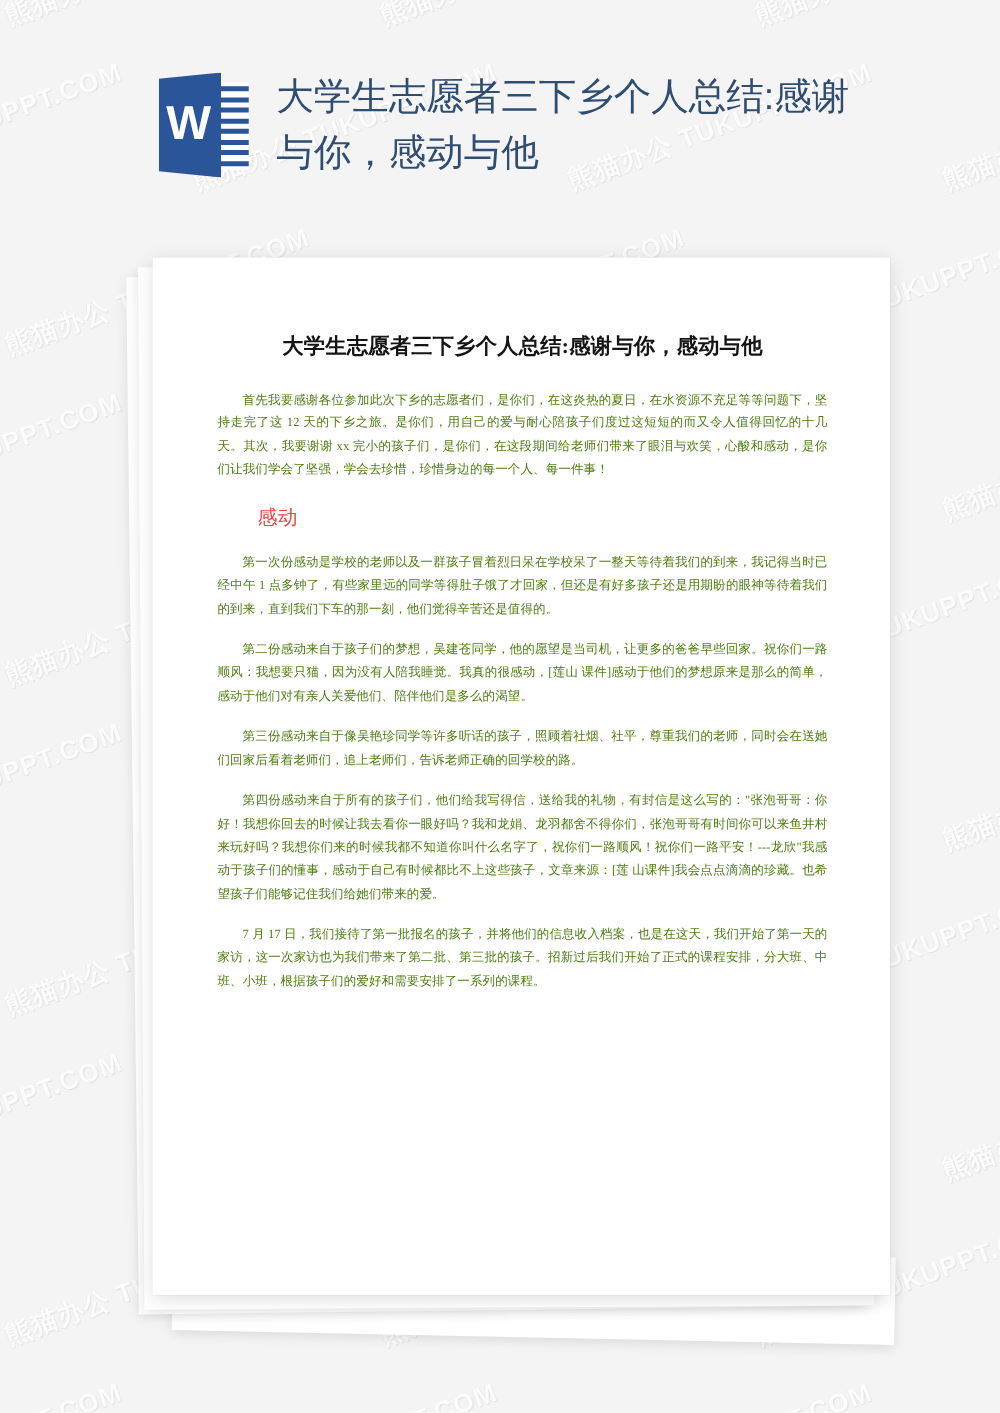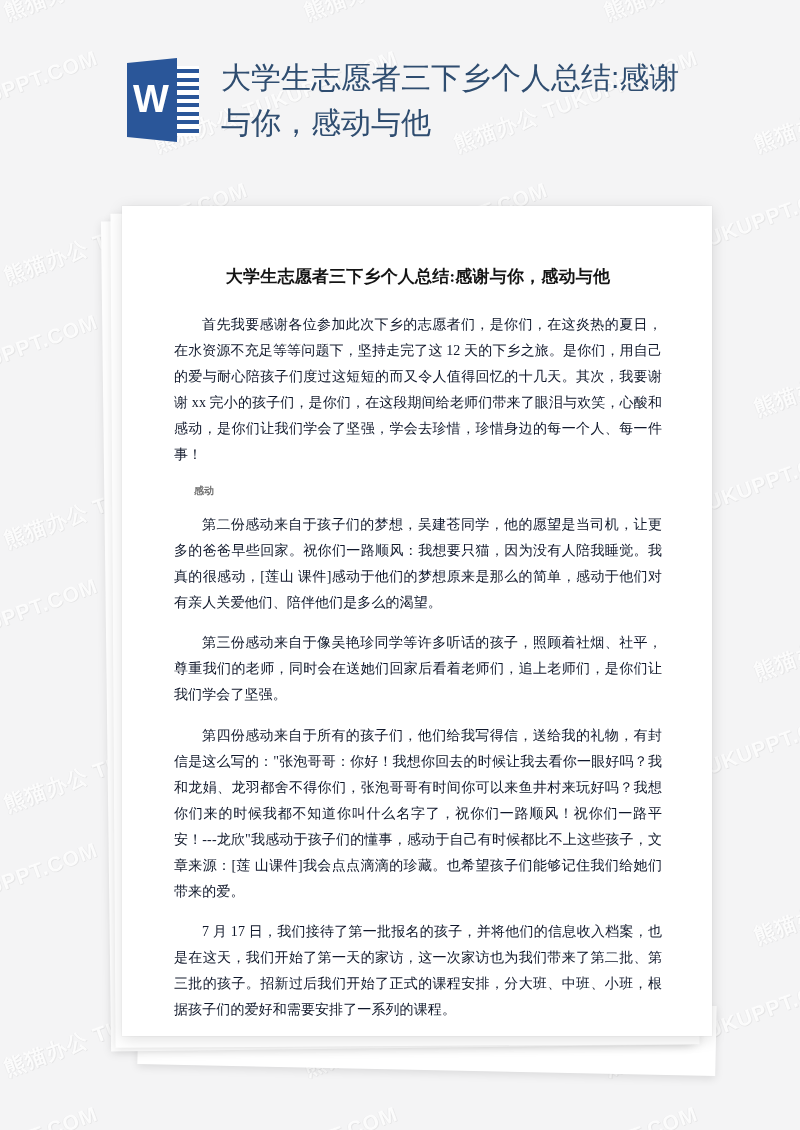--- a/index.html
+++ b/index.html
@@ -172,36 +172,36 @@
     text-align: center;
     font-family: "Liberation Serif", "DejaVu Serif", serif;
     font-weight: 700;
     font-size: 17px;
     line-height: 1.5;
     color: #141414;
     margin: 0 0 22px 0;
     letter-spacing: 0.2px;
   }
   .para {
-    font-size: 14px;
+    font-size: 10px;
     line-height: 1.86;
     text-align: justify;
     text-justify: inter-character;
     margin: 0 0 14px 0;
     text-indent: 2em;
-    color: #0f172a;
+    color: #4d7c0f;
     letter-spacing: 0.1px;
   }
   .section-head {
-    font-size: 10px;
+    font-size: 16px;
     line-height: 1.86;
     margin: 0 0 12px 0;
     text-indent: 2em;
-    color: #737373;
-    font-weight: 700;
+    color: #ef4444;
+    font-weight: 400;
   }
 </style>
 </head>
 <body>
 
 <div class="header">
   <div class="header-inner">
     <div class="word-icon">
       <div class="page-lines">
         <i></i>
@@ -224,22 +224,23 @@
 <div class="stack stack-behind-a"></div>
 <div class="stack stack-behind-b"></div>
 <div class="stack stack-under"></div>
 
 <div class="doc-page">
   <div class="doc-body">
     <div class="doc-title">大学生志愿者三下乡个人总结:感谢与你，感动与他</div>
     <div id="doc-blocks">
         <div class="para">首先我要感谢各位参加此次下乡的志愿者们，是你们，在这炎热的夏日，在水资源不充足等等问题下，坚持走完了这 12 天的下乡之旅。是你们，用自己的爱与耐心陪孩子们度过这短短的而又令人值得回忆的十几天。其次，我要谢谢 xx 完小的孩子们，是你们，在这段期间给老师们带来了眼泪与欢笑，心酸和感动，是你们让我们学会了坚强，学会去珍惜，珍惜身边的每一个人、每一件事！</div>
         <div class="section-head">感动</div>
+        <div class="para">第一次份感动是学校的老师以及一群孩子冒着烈日呆在学校呆了一整天等待着我们的到来，我记得当时已经中午 1 点多钟了，有些家里远的同学等得肚子饿了才回家，但还是有好多孩子还是用期盼的眼神等待着我们的到来，直到我们下车的那一刻，他们觉得辛苦还是值得的。</div>
         <div class="para">第二份感动来自于孩子们的梦想，吴建苍同学，他的愿望是当司机，让更多的爸爸早些回家。祝你们一路顺风：我想要只猫，因为没有人陪我睡觉。我真的很感动，[莲山 课件]感动于他们的梦想原来是那么的简单，感动于他们对有亲人关爱他们、陪伴他们是多么的渴望。</div>
-        <div class="para">第三份感动来自于像吴艳珍同学等许多听话的孩子，照顾着社烟、社平，尊重我们的老师，同时会在送她们回家后看着老师们，追上老师们，是你们让我们学会了坚强。</div>
+        <div class="para">第三份感动来自于像吴艳珍同学等许多听话的孩子，照顾着社烟、社平，尊重我们的老师，同时会在送她们回家后看着老师们，追上老师们，告诉老师正确的回学校的路。</div>
         <div class="para">第四份感动来自于所有的孩子们，他们给我写得信，送给我的礼物，有封信是这么写的："张泡哥哥：你好！我想你回去的时候让我去看你一眼好吗？我和龙娟、龙羽都舍不得你们，张泡哥哥有时间你可以来鱼井村来玩好吗？我想你们来的时候我都不知道你叫什么名字了，祝你们一路顺风！祝你们一路平安！---龙欣"我感动于孩子们的懂事，感动于自己有时候都比不上这些孩子，文章来源：[莲 山课件]我会点点滴滴的珍藏。也希望孩子们能够记住我们给她们带来的爱。</div>
         <div class="para">7 月 17 日，我们接待了第一批报名的孩子，并将他们的信息收入档案，也是在这天，我们开始了第一天的家访，这一次家访也为我们带来了第二批、第三批的孩子。招新过后我们开始了正式的课程安排，分大班、中班、小班，根据孩子们的爱好和需要安排了一系列的课程。</div>
       </div>
 
   </div>
 </div>
 
 <div class="watermark-layer" id="watermark-layer">
     <div class="wm" style="left: 0px; top: 0px;">熊猫办公 TUKUPPT.COM</div>
     <div class="wm" style="left: 300px; top: 0px;">熊猫办公 TUKUPPT.COM</div>

